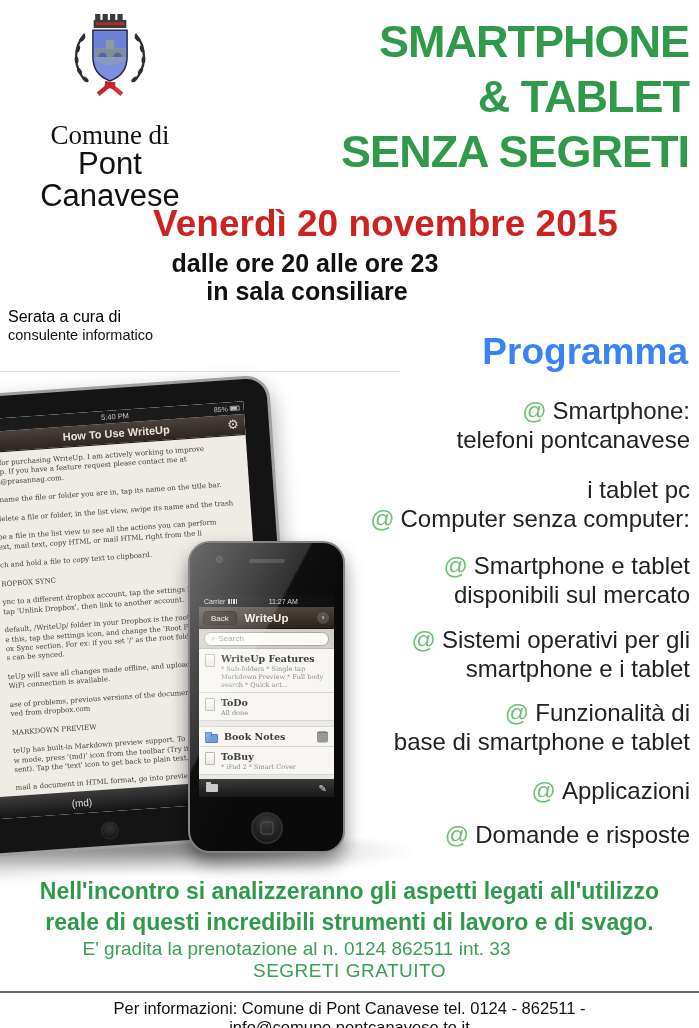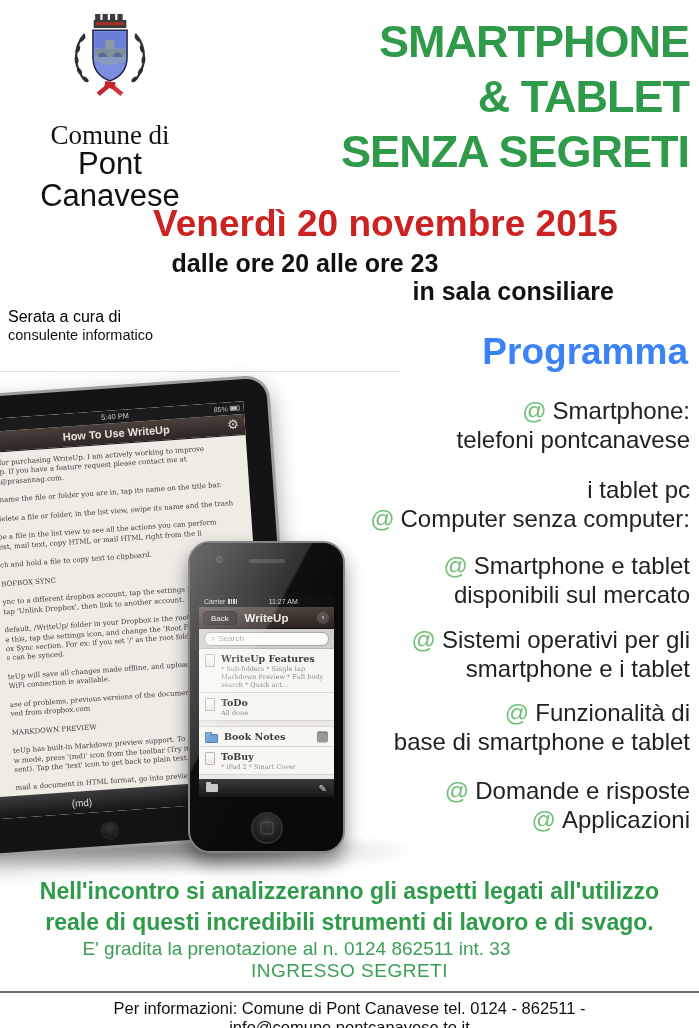--- a/index.html
+++ b/index.html
@@ -16,21 +16,21 @@
   .brand-2 { font-family:Liberation Sans, sans-serif; font-size:31px; line-height:32px; color:#111; }
   .main-title {
     position:absolute; right:10px; top:14px; text-align:right;
     font-size:45px; font-weight:bold; line-height:55px; letter-spacing:-1px; color:#2f9b4a;
   }
   
   .event-date { position:absolute; left:0; top:203px; width:699px; text-align:center;
     font-size:37px; font-weight:bold; color:#cc2222;margin-left:36px; }
   .event-time { position:absolute; left:0; top:249px; width:610px; text-align:center;
     font-size:25px; font-weight:bold; color:#111; }
-  .event-place { position:absolute; left:0; top:277px; width:614px; text-align:right;
+  .event-place { position:absolute; left:0; top:277px; width:614px; text-align:center;
     font-size:25px; font-weight:bold; color:#111; }
   .curator { position:absolute; left:8px; top:307px; }
   .curator-intro { font-size:16px; line-height:19px; color:#000000; }
   .curator-name  { font-size:27px; line-height:30px; color:#111; }
   .curator-role  { font-size:14.5px; line-height:18px; color:#111; }
   
   .prog-heading { position:absolute; right:11px; top:331px;
     font-size:37px; font-weight:bold; color:#3b82f6; }
   .prog-list { position:absolute; right:9px; top:396px; width:345px; text-align:right; }
   .prog-item { font-size:24px; line-height:29px; color:#222; }
@@ -338,31 +338,31 @@
       <div>disponibili sul mercato</div>
     </div>
     <div class="prog-item" style="margin-bottom:15px">
       <div><span class="at">@</span><span>Sistemi operativi per gli</span></div>
       <div>smartphone e i tablet</div>
     </div>
     <div class="prog-item" style="margin-bottom:20px">
       <div><span class="at">@</span><span>Funzionalità di</span></div>
       <div>base di smartphone e tablet</div>
     </div>
+    <div class="prog-item" style="margin-bottom:15px">
+      <div><span class="at">@</span><span>Applicazioni</span></div>
+    </div>
     <div class="prog-item">
       <div><span class="at">@</span><span>Domande e risposte</span></div>
-    </div>
-    <div class="prog-item" style="margin-bottom:15px">
-      <div><span class="at">@</span><span>Applicazioni</span></div>
     </div>
   </div>
 
   <div class="closing">
     <div>Nell'incontro si analizzeranno gli aspetti legati all'utilizzo</div>
     <div>reale di questi incredibili strumenti di lavoro e di svago.</div>
   </div>
   <div class="booking">E' gradita la prenotazione al n. 0124 862511 int. 33</div>
-  <div class="free-entry">INGRESSO SEGRETI</div>
+  <div class="free-entry">SEGRETI GRATUITO</div>
 
   <div class="divider"></div>
   <div class="footer-info">Per informazioni: Comune di Pont Canavese tel. 0124 - 862511 - info@comune.pontcanavese.to.it</div>
 
 </div>
 
 </body></html>

